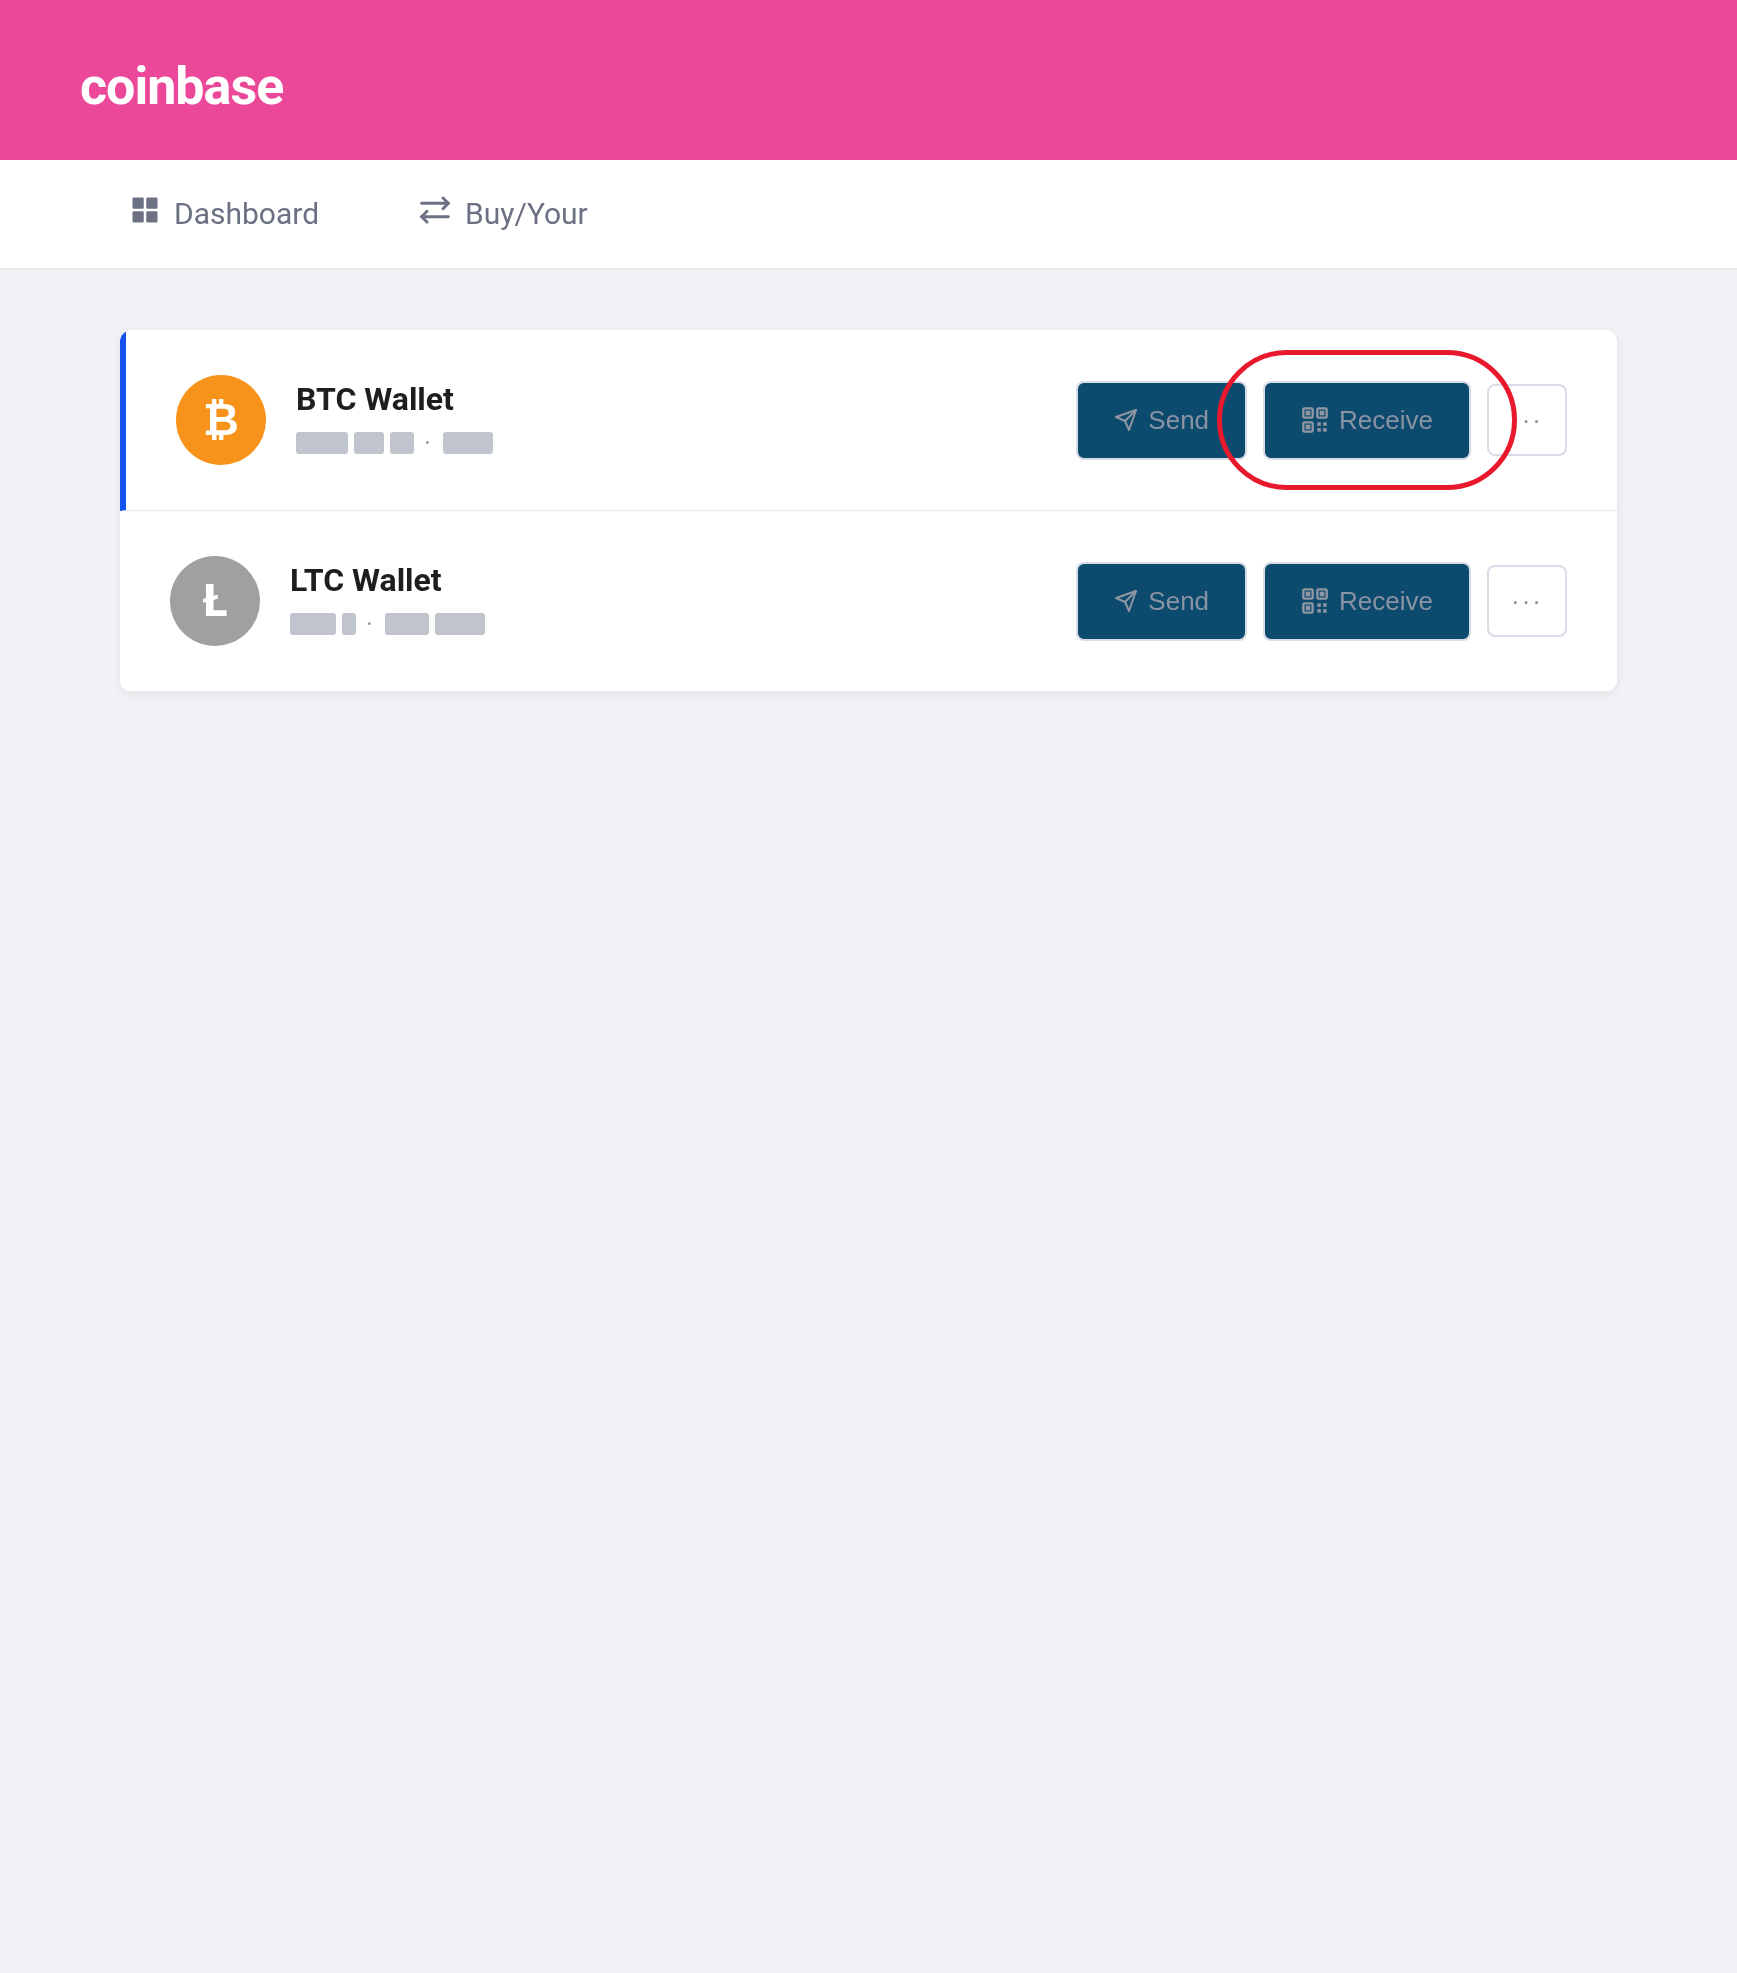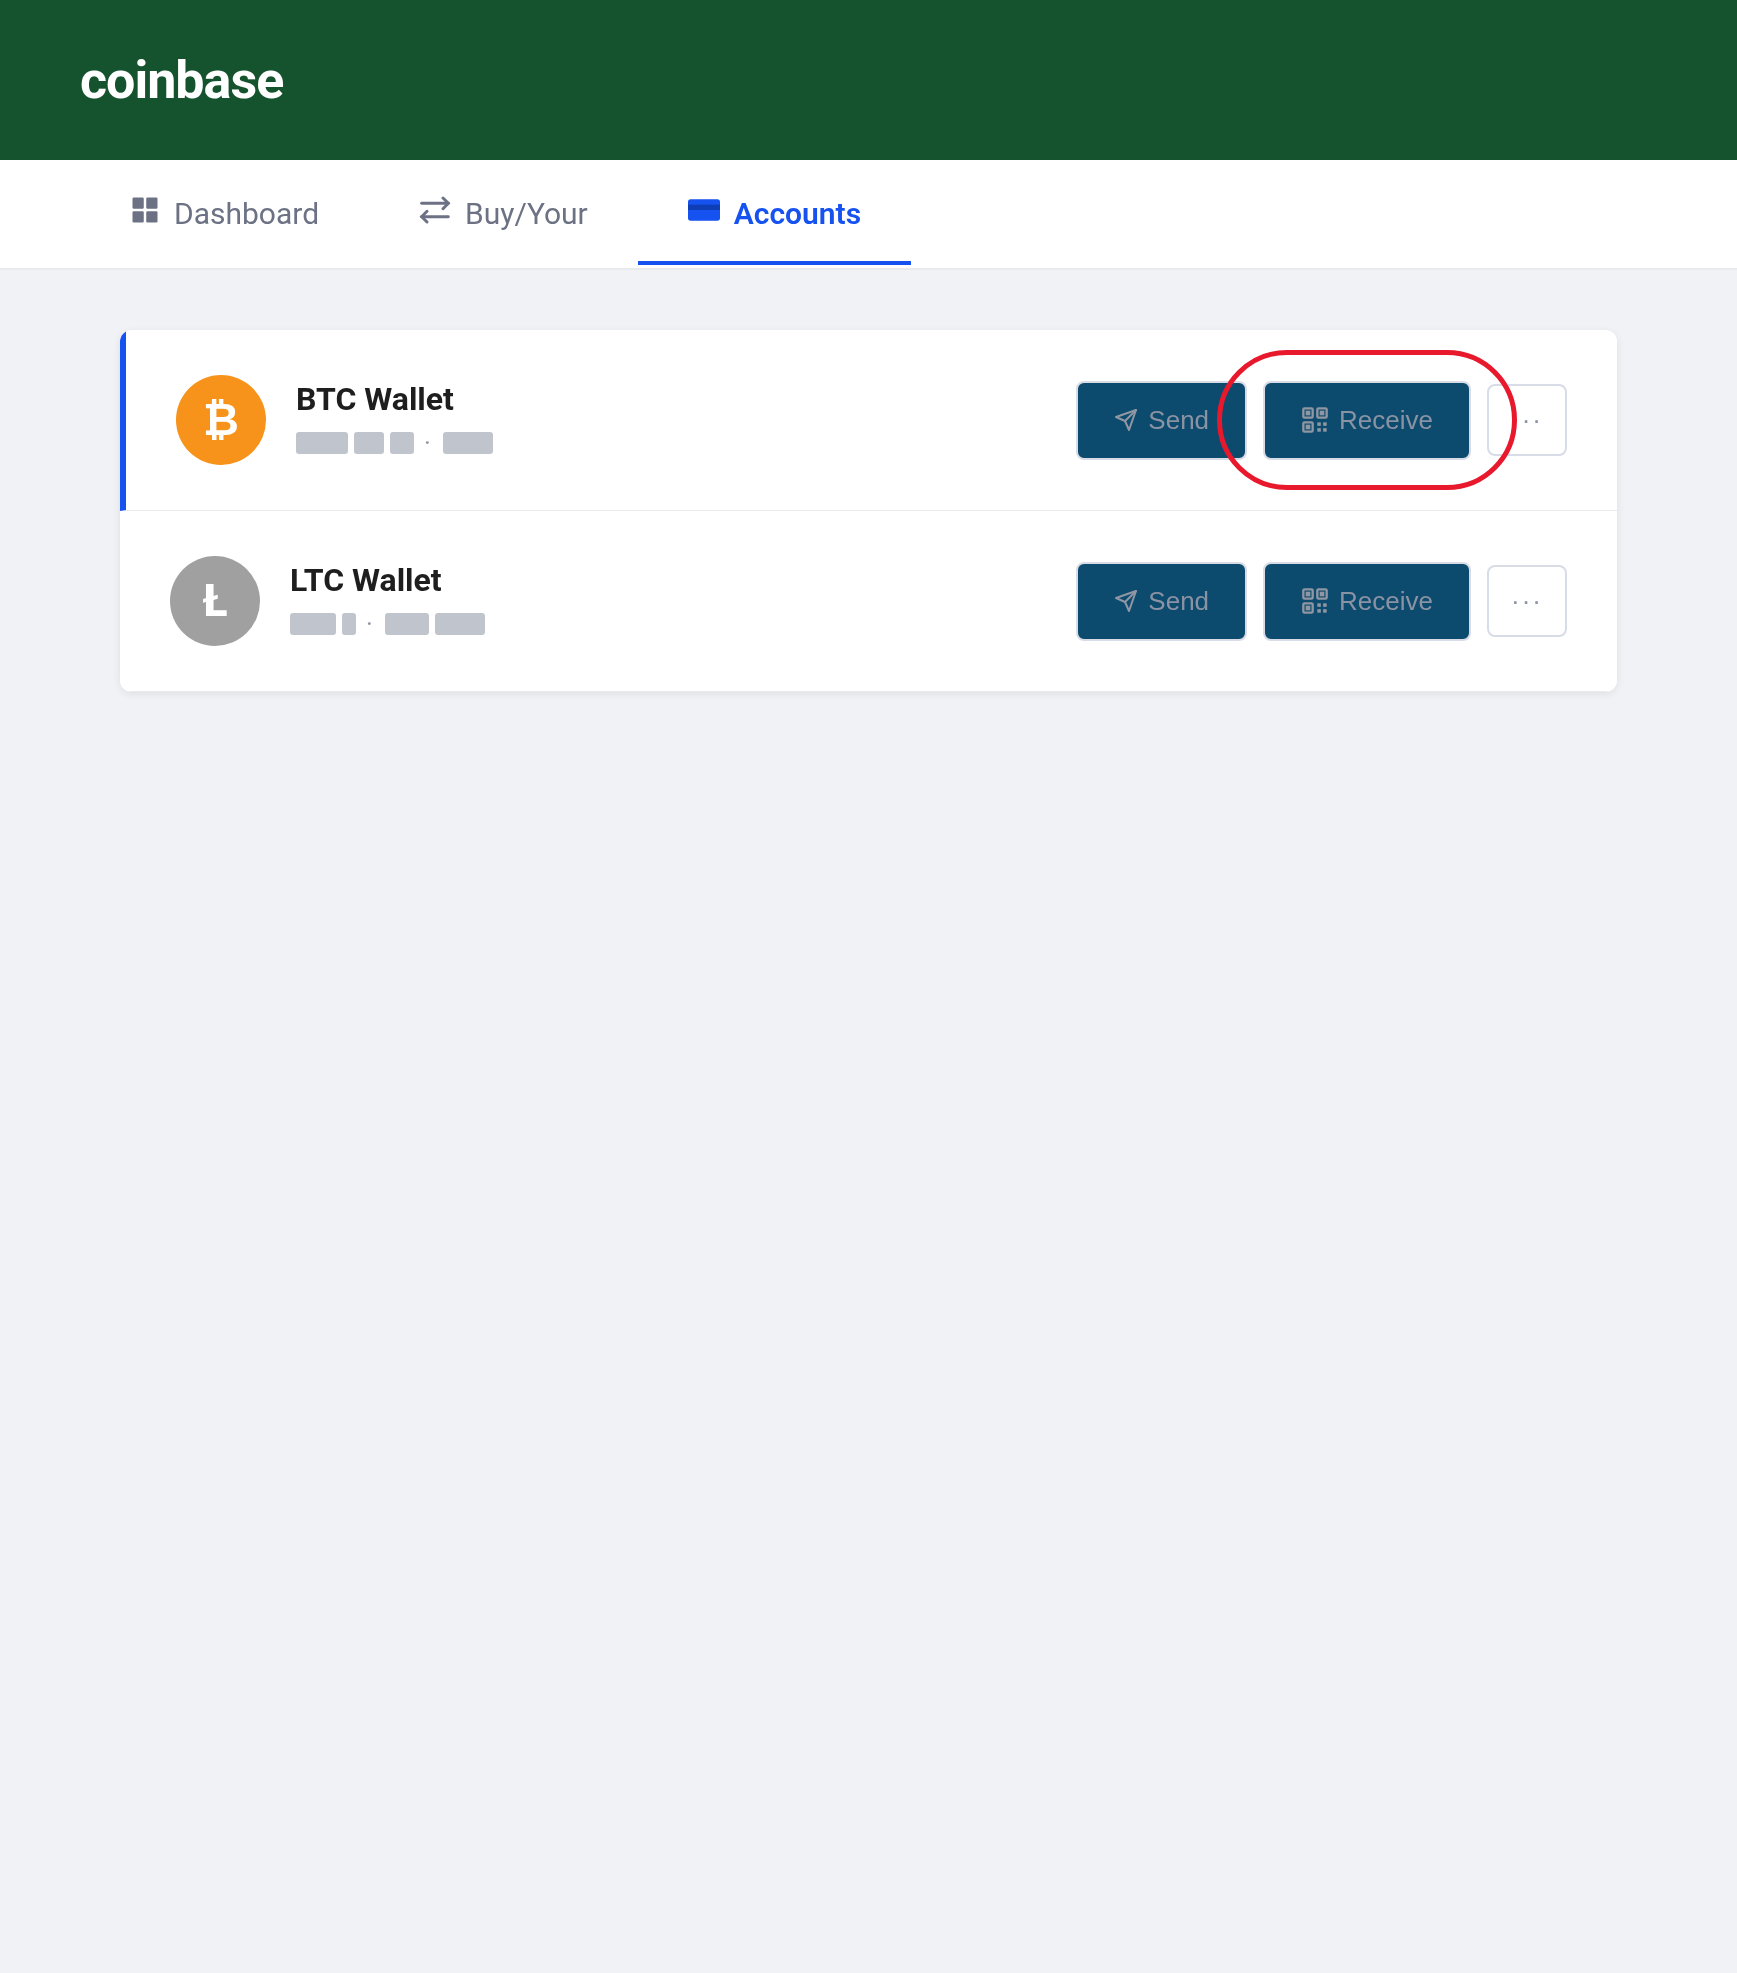--- a/index.html
+++ b/index.html
@@ -5,25 +5,25 @@
     * { box-sizing: border-box; margin: 0; padding: 0; }
     body {
       font-family: -apple-system, BlinkMacSystemFont, 'Segoe UI', Roboto, Helvetica, Arial, sans-serif;
       background: #f0f2f5;
       width: 1737px;
       min-height: 1973px;
     }
 
     
     .header {
-      background: #14532d;
-      padding: 33px 80px;
+      background: #ec4899;
+      padding: 56px 80px;
       height: 160px;
       display: flex;
-      align-items: center;
+      align-items: flex-start;
     }
     .logo-text {
       color: white;
       font-size: 52px;
       font-weight: 700;
       letter-spacing: -1px;
     }
 
     
     .navbar {
@@ -216,29 +216,20 @@
     <span class="nav-icon">
       <svg width="32" height="28" viewBox="0 0 24 20" fill="none" stroke="#6c7284" stroke-width="2.2" stroke-linecap="round">
         <polyline points="2,5 22,5"></polyline>
         <polyline points="18,1 22,5 18,9"></polyline>
         <polyline points="2,15 22,15"></polyline>
         <polyline points="6,11 2,15 6,19"></polyline>
       </svg>
     </span>
     <span>Buy/Your</span>
   </a>
-  <a class="nav-item active">
-    <span class="nav-icon">
-      <svg width="32" height="28" viewBox="0 0 24 20" fill="#1652f0">
-        <rect x="0" y="2" width="24" height="16" rx="2"></rect>
-        <rect x="0" y="6" width="24" height="4" fill="#0d3eb5"></rect>
-      </svg>
-    </span>
-    <span>Accounts</span>
-  </a>
 </nav>
 
 <main class="main-content">
   <div class="accounts-card">
 
     <div class="account-row active-row">
       <div class="coin-icon btc">₿</div>
       <div class="account-info">
         <div class="account-name">BTC Wallet</div>
         <div class="account-balance">

